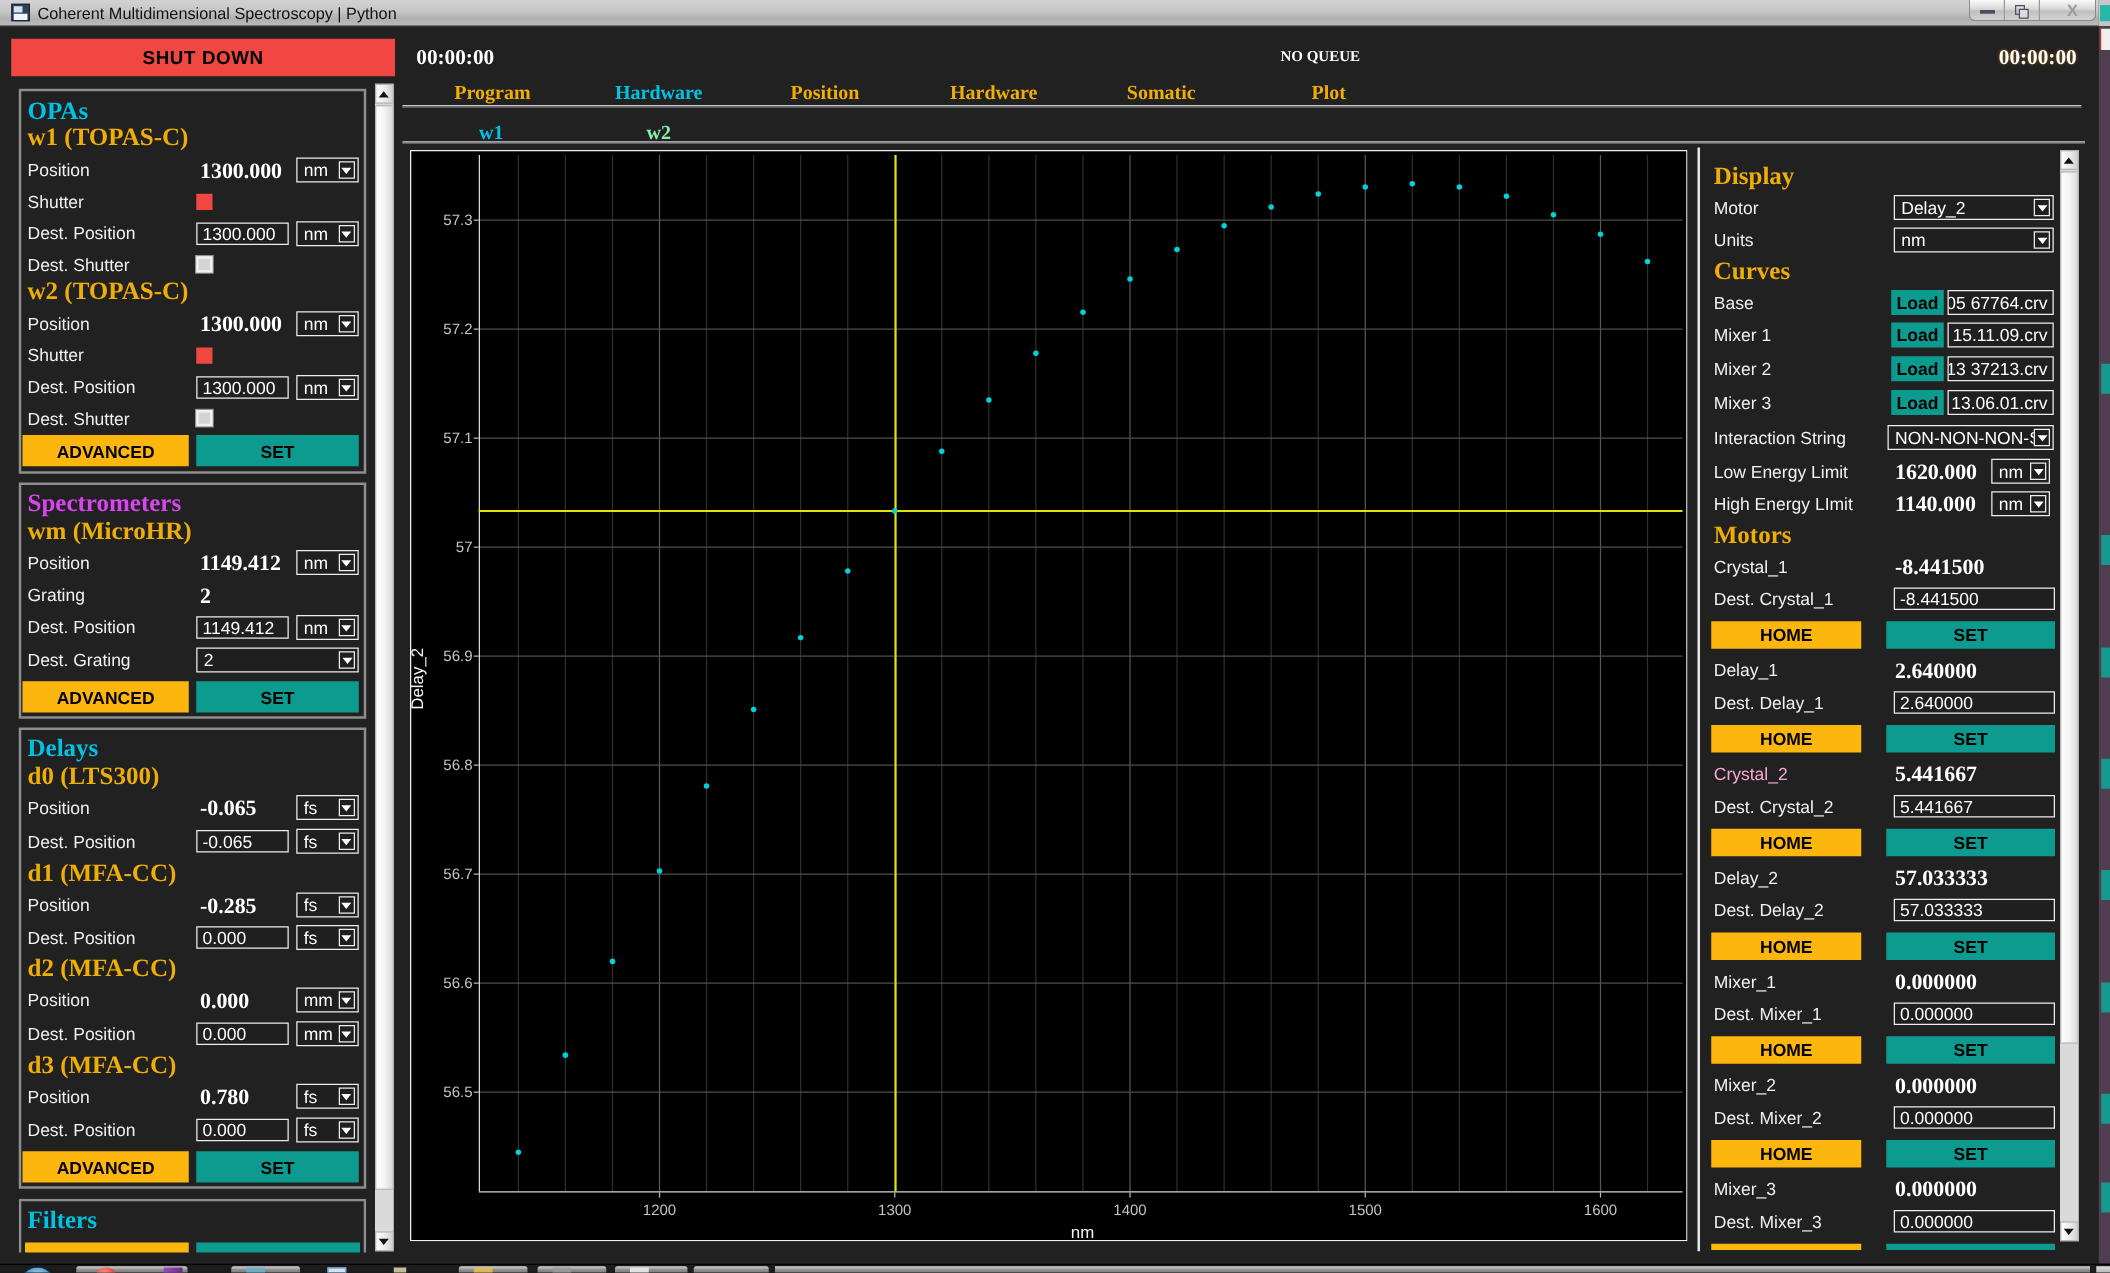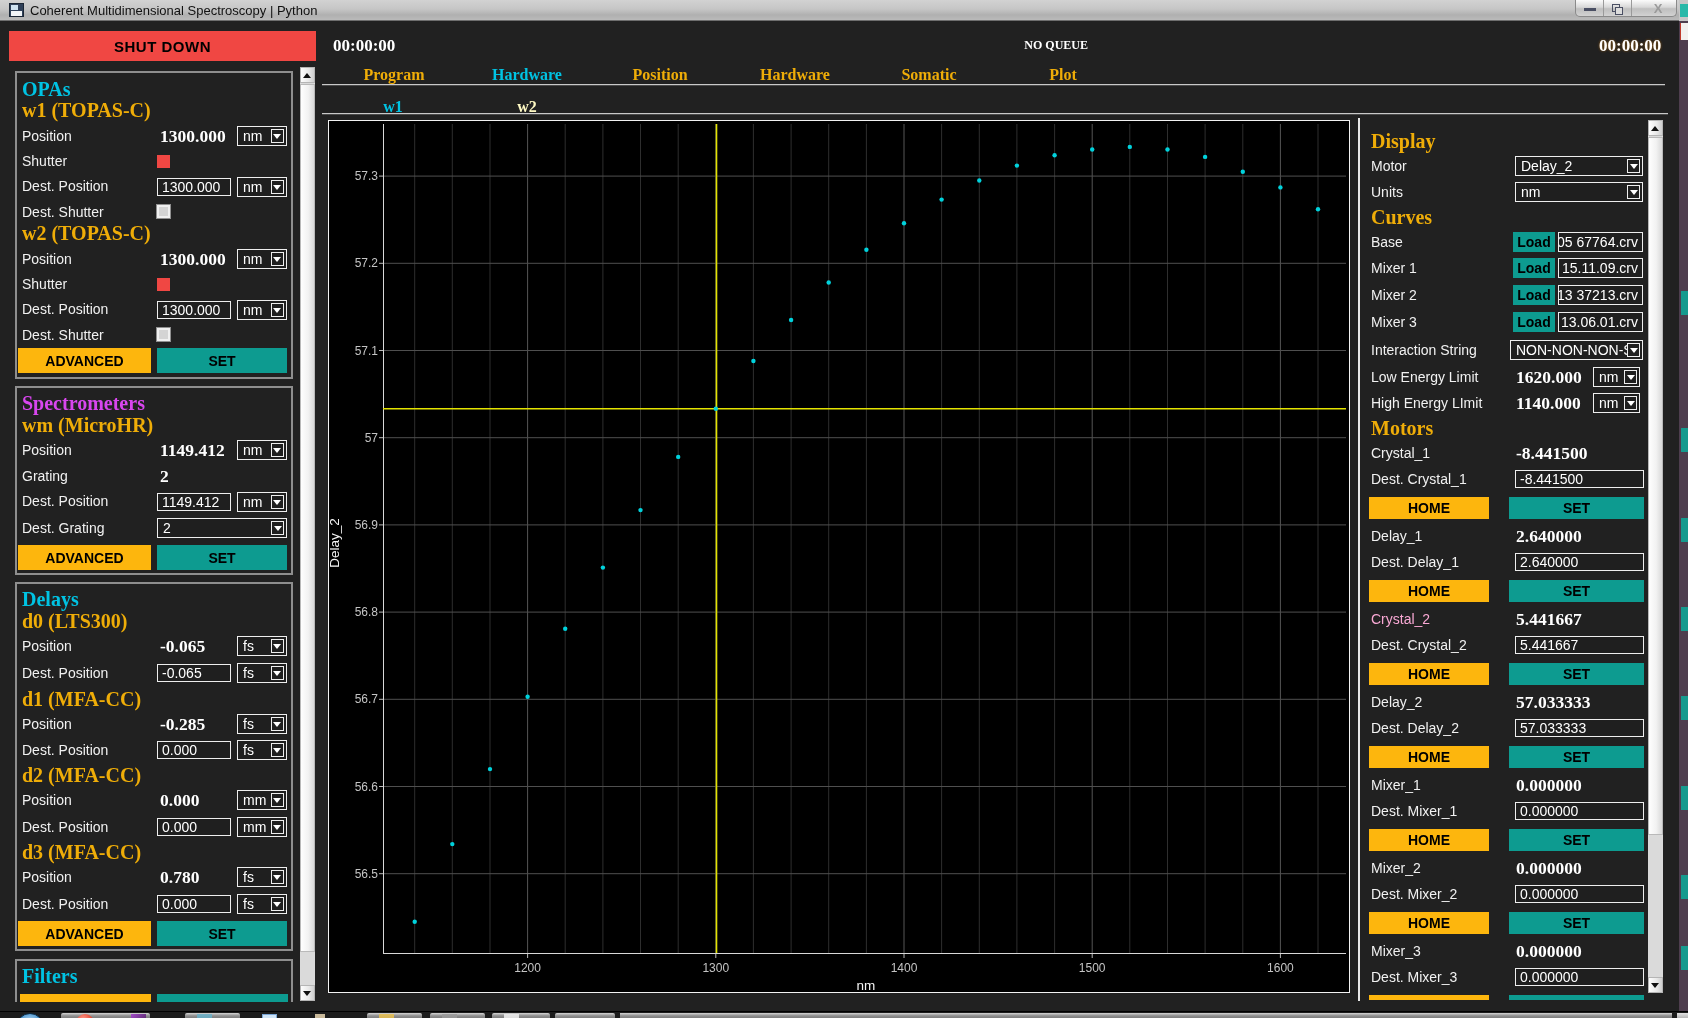--- a/index.html
+++ b/index.html
@@ -51,21 +51,21 @@
 <div class="a val" style="left:988px;top:37px;width:100px;height:17px;line-height:17px;font-size:12px;text-align:right">NO QUEUE</div>
 <div class="a val" style="left:1599px;top:37px;width:120px;height:18px;line-height:18px;font-size:17px;text-shadow:0 0 2.5px rgba(255,145,0,.55)">00:00:00</div>
 <div class="a hdr" style="left:324px;top:64.5px;width:140px;height:19px;line-height:19px;text-align:center;font-size:16px;color:#efad08">Program</div>
 <div class="a hdr" style="left:457px;top:64.5px;width:140px;height:19px;line-height:19px;text-align:center;font-size:16px;color:#00c3e3">Hardware</div>
 <div class="a hdr" style="left:590px;top:64.5px;width:140px;height:19px;line-height:19px;text-align:center;font-size:16px;color:#efad08">Position</div>
 <div class="a hdr" style="left:725px;top:64.5px;width:140px;height:19px;line-height:19px;text-align:center;font-size:16px;color:#efad08">Hardware</div>
 <div class="a hdr" style="left:859px;top:64.5px;width:140px;height:19px;line-height:19px;text-align:center;font-size:16px;color:#efad08">Somatic</div>
 <div class="a hdr" style="left:993px;top:64.5px;width:140px;height:19px;line-height:19px;text-align:center;font-size:16px;color:#efad08">Plot</div>
 <div class="a" style="left:322px;top:84px;width:1343px;height:2px;background:#c9c9c9;border-bottom:1px solid #4a4a4a"></div>
 <div class="a hdr" style="left:353px;top:97px;width:80px;height:19px;line-height:19px;text-align:center;font-size:16px;color:#00c3e3">w1</div>
-<div class="a hdr" style="left:487px;top:97px;width:80px;height:19px;line-height:19px;text-align:center;font-size:16px;color:#fef9c3">w2</div>
+<div class="a hdr" style="left:487px;top:97px;width:80px;height:19px;line-height:19px;text-align:center;font-size:16px;color:#86efac">w2</div>
 <div class="a" style="left:322px;top:112.5px;width:1346px;height:2px;background:#c9c9c9;border-bottom:1px solid #4a4a4a"></div>
 <div class="a box" style="left:15px;top:71px;width:278px;height:308px"></div>
 <div class="a hdr" style="left:22px;top:78px;height:22px;line-height:22px;color:#00c3e3">OPAs</div>
 <div class="a hdr" style="left:22px;top:99px;height:22px;line-height:22px;color:#efad08">w1 (TOPAS-C)</div>
 <div class="a lbl" style="left:22px;top:126px;height:20px;line-height:20px;font-size:14px;color:#f1f1f1">Position</div>
 <div class="a val" style="left:160px;top:125px;height:22px;line-height:22px;font-size:17.5px">1300.000</div>
 <div class="a combo" style="left:237px;top:126px;width:49.5px;height:20px">
     <span class="ct">nm</span>
     <div class="arr">
       <div class="tri"></div>

